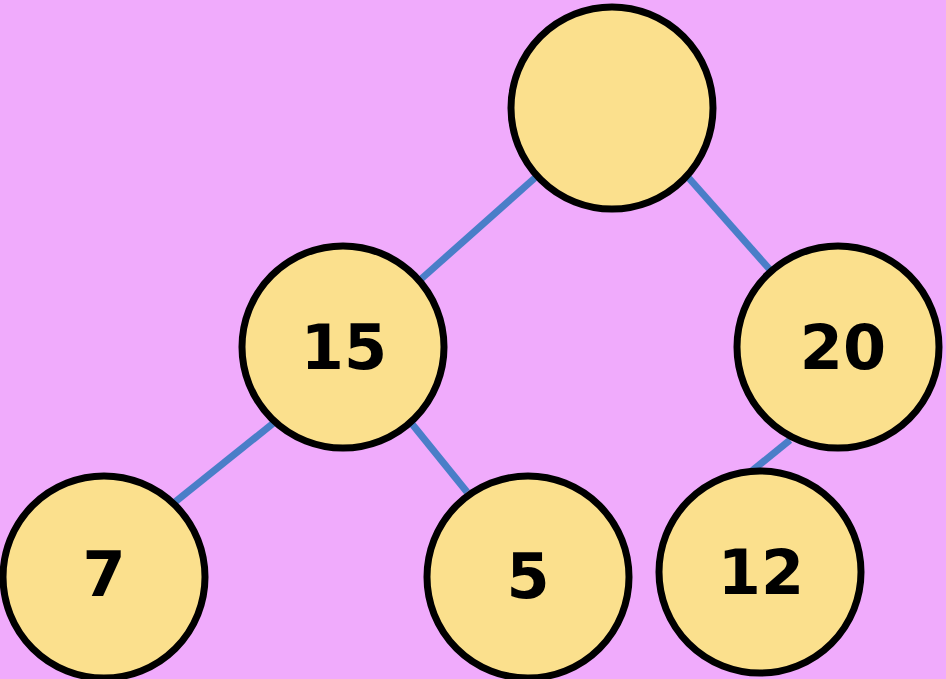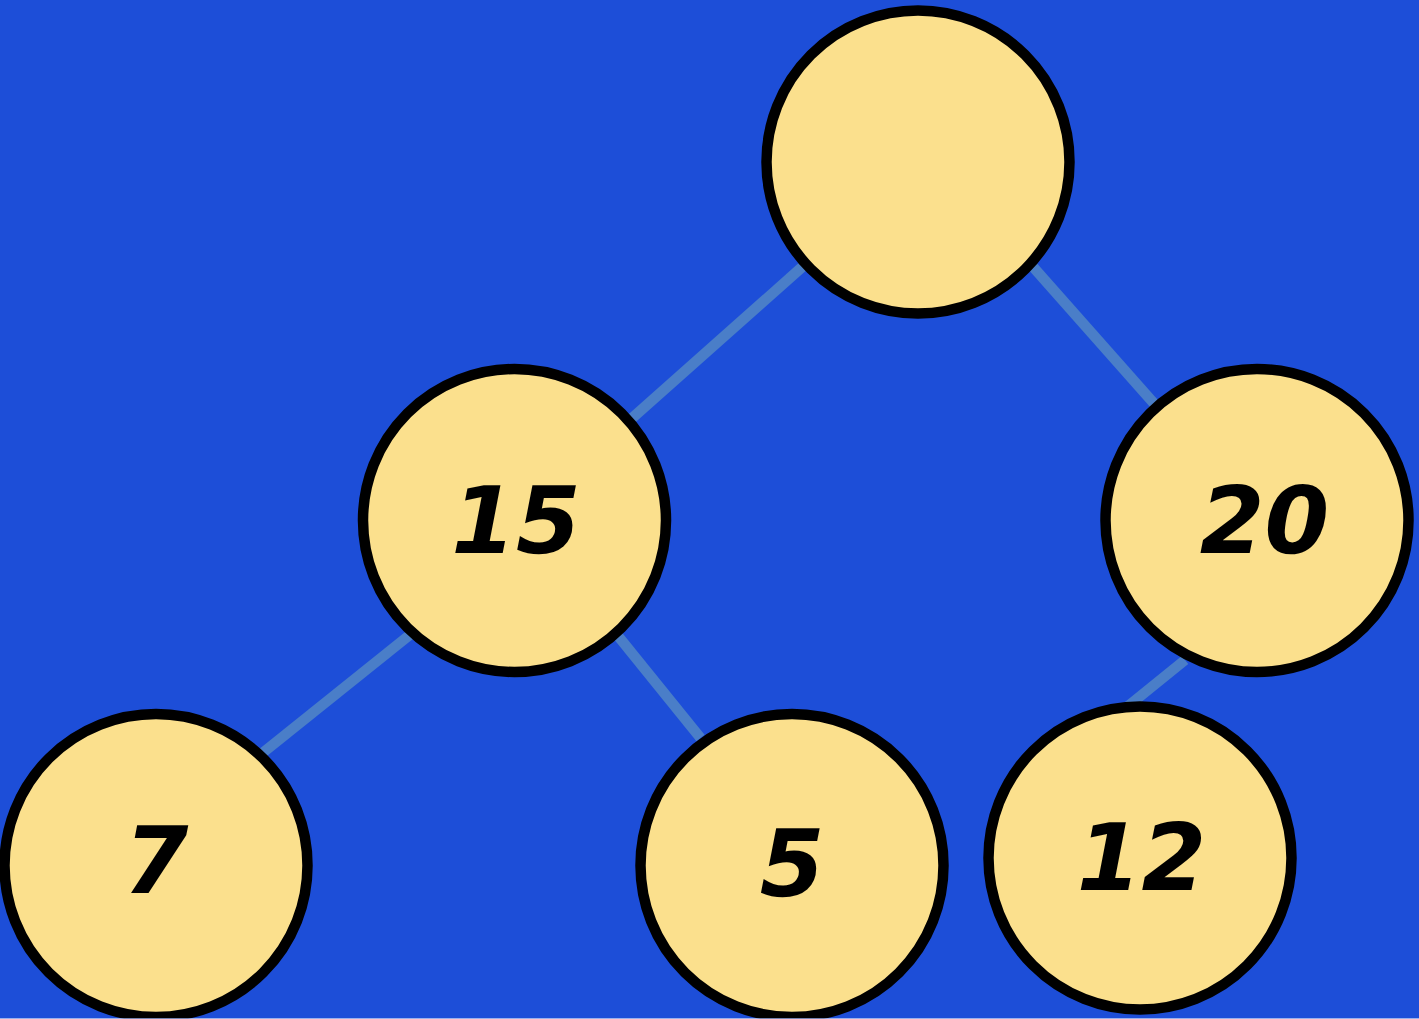--- a/index.html
+++ b/index.html
@@ -7,23 +7,22 @@
     padding: 0;
     background: #ffffff;
   }
   body {
     font-family: "DejaVu Sans", sans-serif;
   }
   #canvas-wrap {
     position: relative;
     width: 946px;
     height: 679px;
-    background: #1d4ed8;
+    background: #f0abfc;
     overflow: hidden;
-    font-style: italic;
   }
   #tree-svg {
     position: absolute;
     top: 0;
     left: 0;
     width: 946px;
     height: 679px;
     display: block;
   }
   .node-circle {

